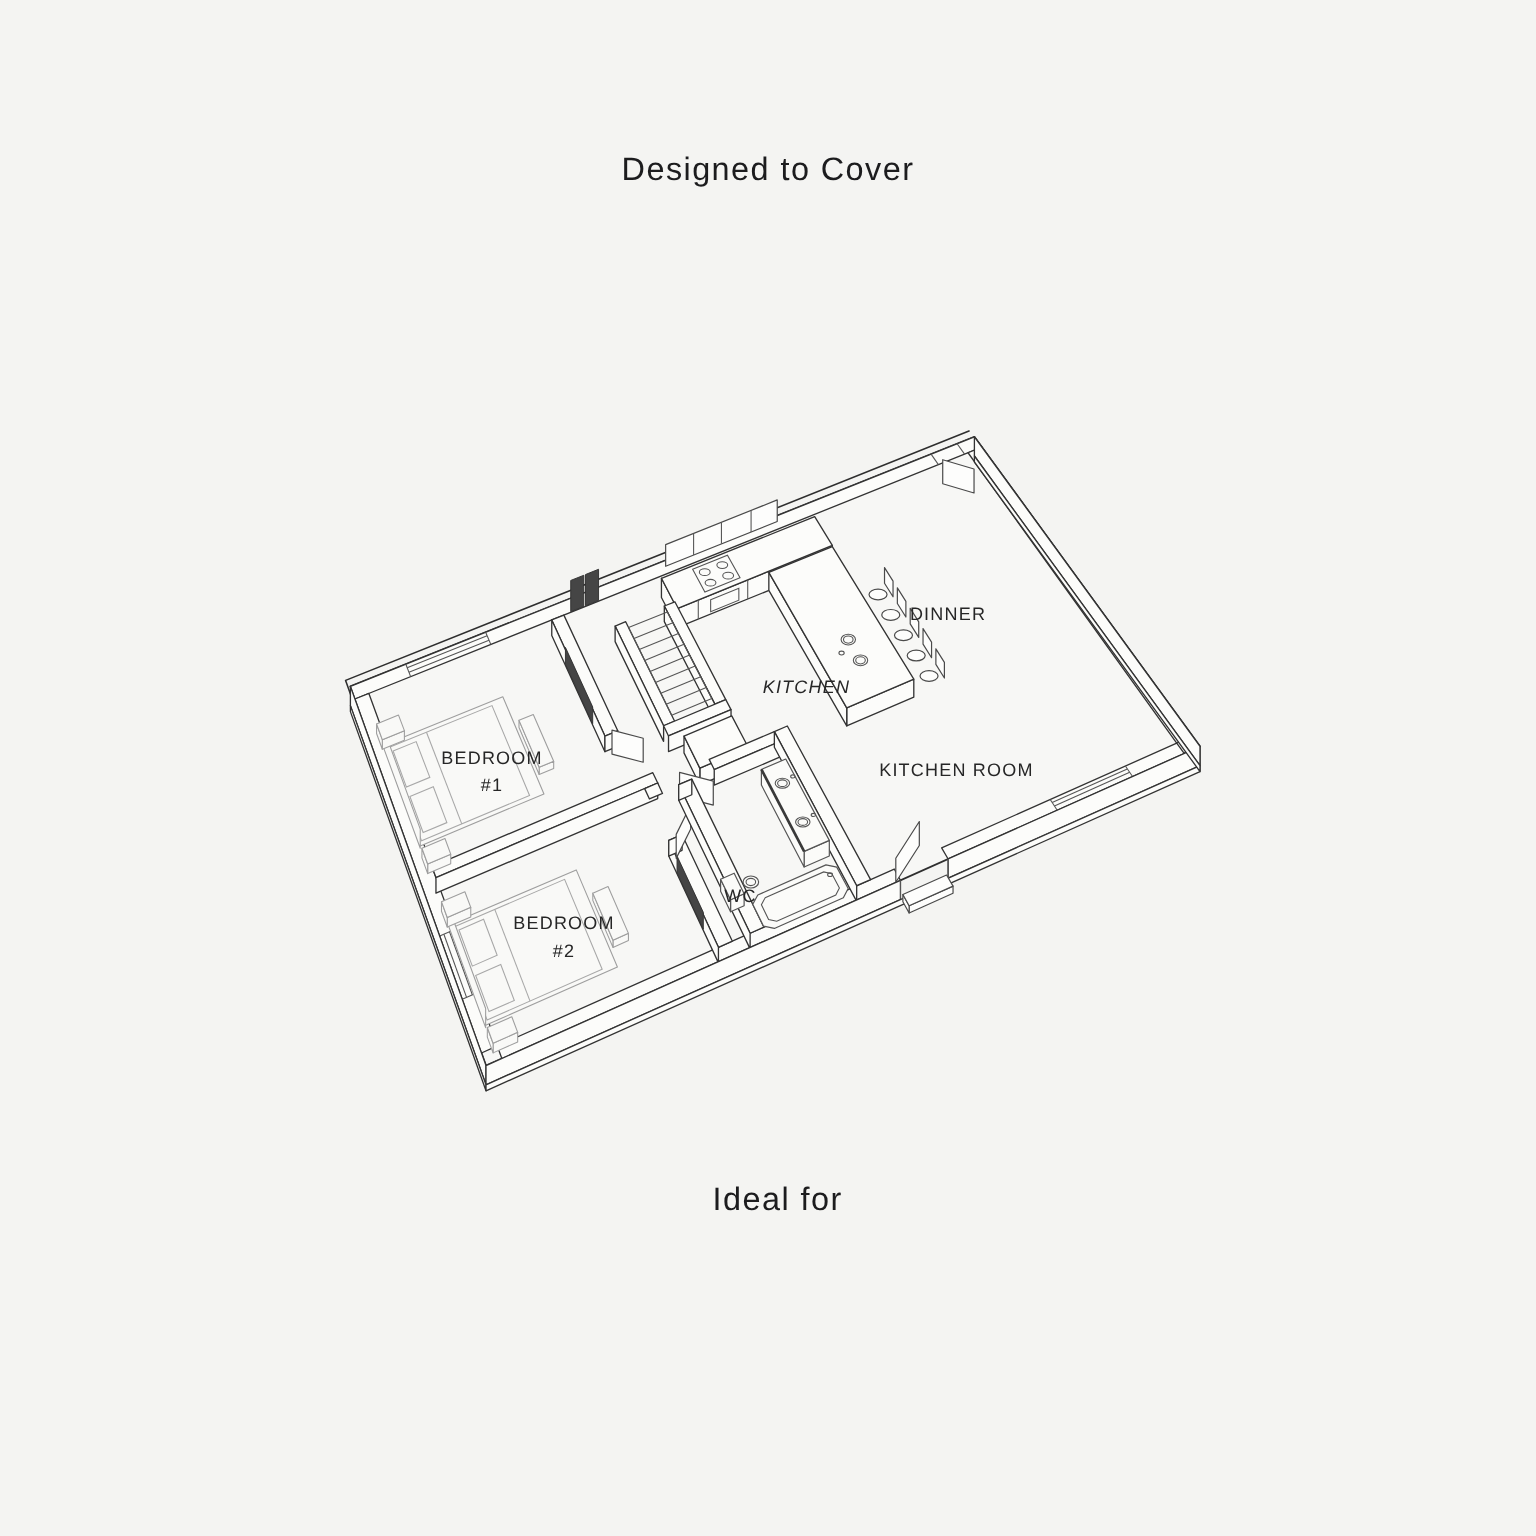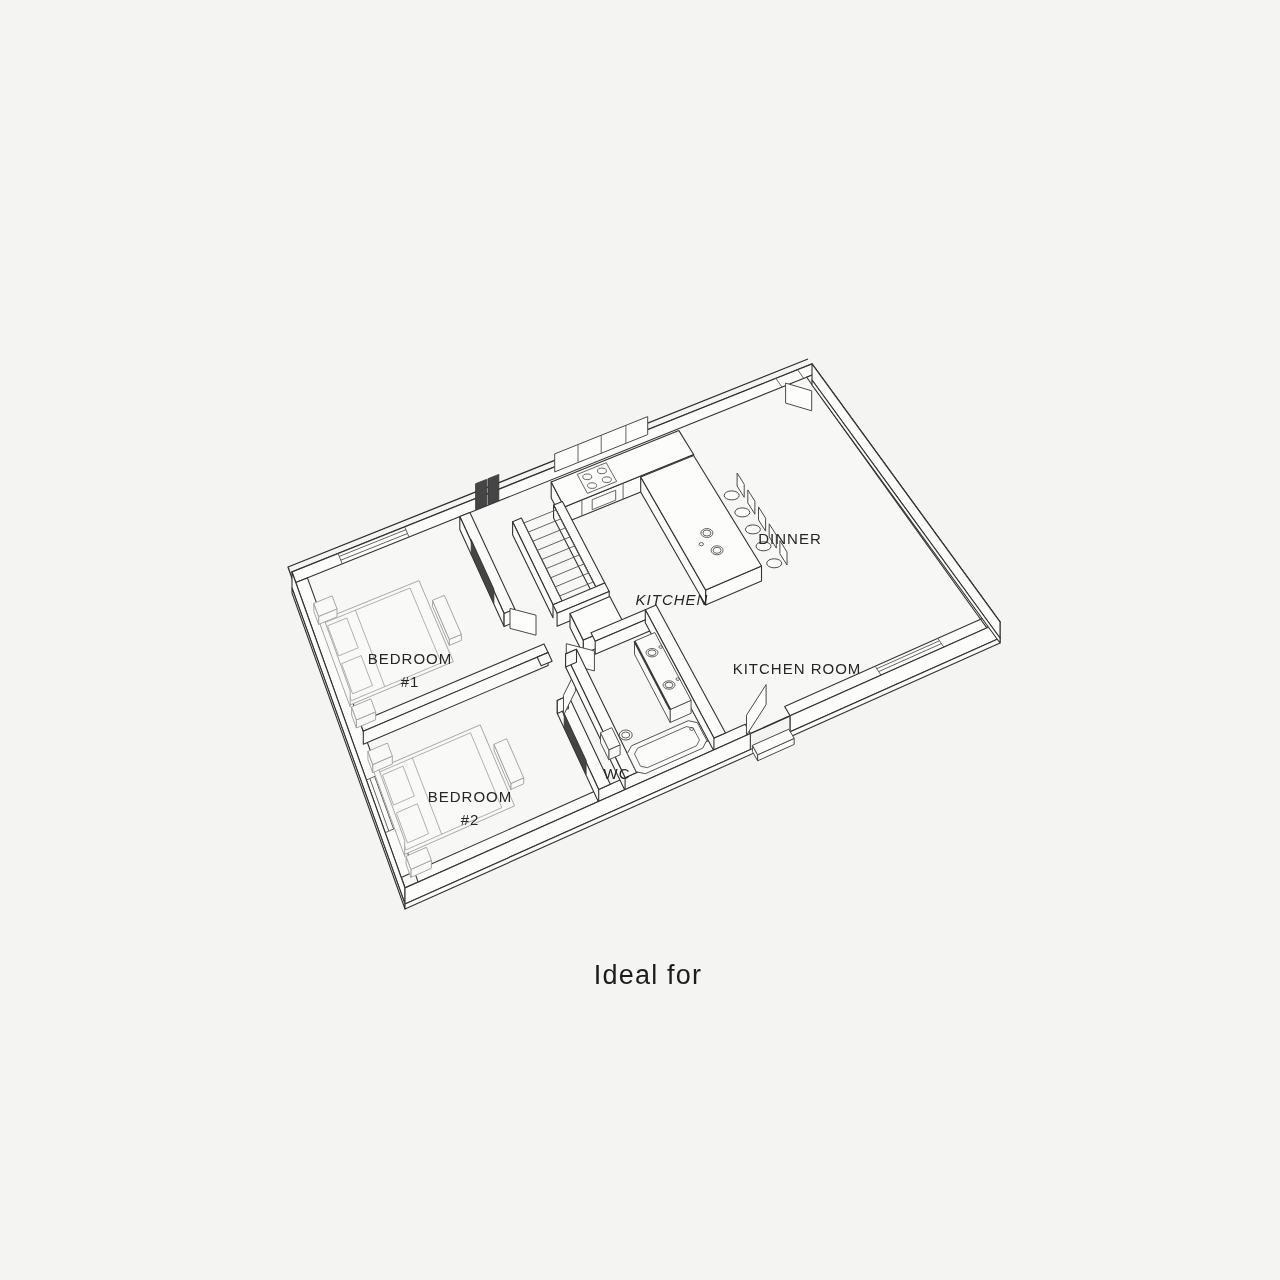--- a/index.html
+++ b/index.html
@@ -15,21 +15,21 @@
   .eyebrow{
     font-size:27px;letter-spacing:1.2px;font-weight:500;color:#1c1c1e;
   }
   #eyebrow-top{top:126px;}
   .big-title{color:#141416;}
   #title-top{
     top:161px;
     font-family:"DejaVu Sans", sans-serif;
     font-size:45px;font-weight:500;letter-spacing:0.5px;
   }
-  #eyebrow-bottom{top:960px;margin-left:16px;}
+  #eyebrow-bottom{top:984px;margin-left:16px;}
   #title-bottom{
     top:1012px;
     font-family:"Liberation Sans", sans-serif;
     font-size:60px;font-weight:400;letter-spacing:1.2px;
   }
   #plan-area{position:absolute;inset:0;}
   #plan-svg{position:absolute;left:0;top:0;}
   
   .f{fill:#f7f7f5;stroke:#2e2e2e;stroke-width:1.5;stroke-linejoin:round;}
   .o{fill:none;stroke:#2e2e2e;stroke-width:1.3;stroke-linejoin:round;}
@@ -37,30 +37,31 @@
   .w2{fill:#fdfdfc;stroke:#4a4a4a;stroke-width:1;stroke-linejoin:round;}
   .k{fill:#fbfbf9;stroke:#555;stroke-width:1;stroke-linejoin:round;}
   .k2{fill:none;stroke:#555;stroke-width:0.9;}
   .lt{fill:none;stroke:#a8a8a8;stroke-width:0.9;}
   .lt2{fill:#f9f9f7;stroke:#9e9e9e;stroke-width:0.9;stroke-linejoin:round;}
   .dk{fill:#454545;stroke:#333;stroke-width:0.8;}
   .dke{stroke:#3a3a3a;stroke-width:2.2;fill:none;}
   .room-label{
     position:absolute;transform:translate(-50%,-50%);
     font-size:15px;letter-spacing:1px;color:#262626;
-    line-height:1.5;text-align:center;white-space:nowrap;margin-top:26px;
+    line-height:1.5;text-align:center;white-space:nowrap;
   }
   .room-label span{display:block;}
   .room-label span:empty{display:none;}
 </style>
 </head>
 <body>
 
 <div id="canvas">
 
+  <div id="eyebrow-top" class="center-text eyebrow">Designed to Cover</div>
 
   <div id="plan-area">
     <svg id="plan-svg" width="1280" height="1280" viewBox="0 0 1280 1280">
         <path d="M292.0 572.0 L812.0 364.0 L1000.0 622.0 L405.0 888.0 Z" class="f"></path>
         <path d="M401.0 883.0 L288.0 567.0 L808.0 359.0" class="o"></path>
         <path d="M292.0 572.0 L812.0 364.0 L818.3 372.6 L295.8 582.5 Z" class="w"></path>
         <path d="M295.8 582.5 L307.4 577.9 L414.4 871.6 L401.2 877.5 Z" class="w"></path>
         <path d="M806.7 377.3 L818.3 372.6 L993.7 613.4 L980.6 619.3 Z" class="w"></path>
         <path d="M414.4 871.6 L745.2 724.2 L750.4 733.6 L418.2 882.1 Z" class="w"></path>
         <path d="M784.7 706.6 L980.6 619.3 L986.8 627.9 L790.1 715.8 Z" class="w"></path>

